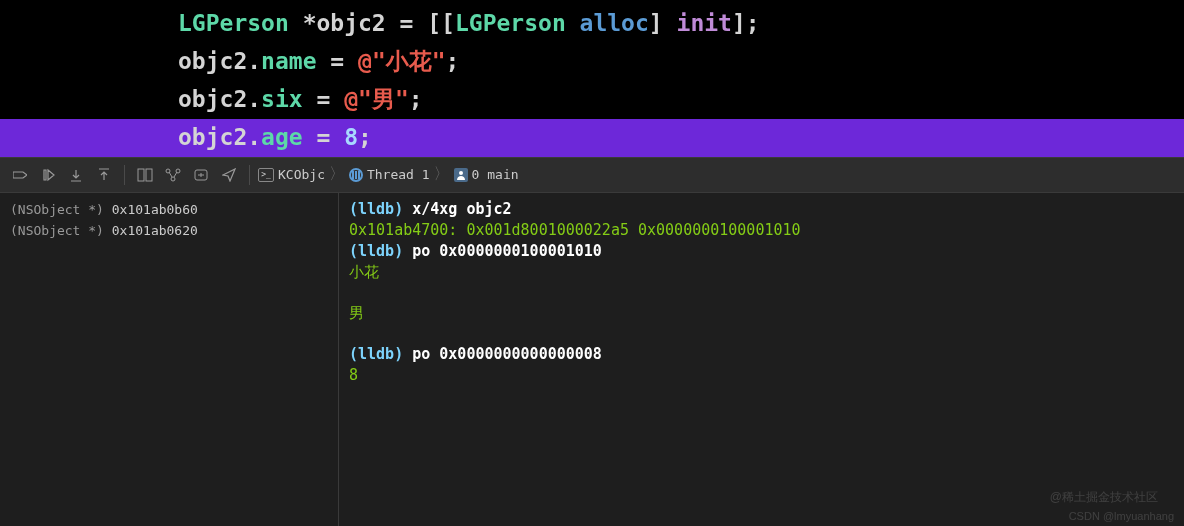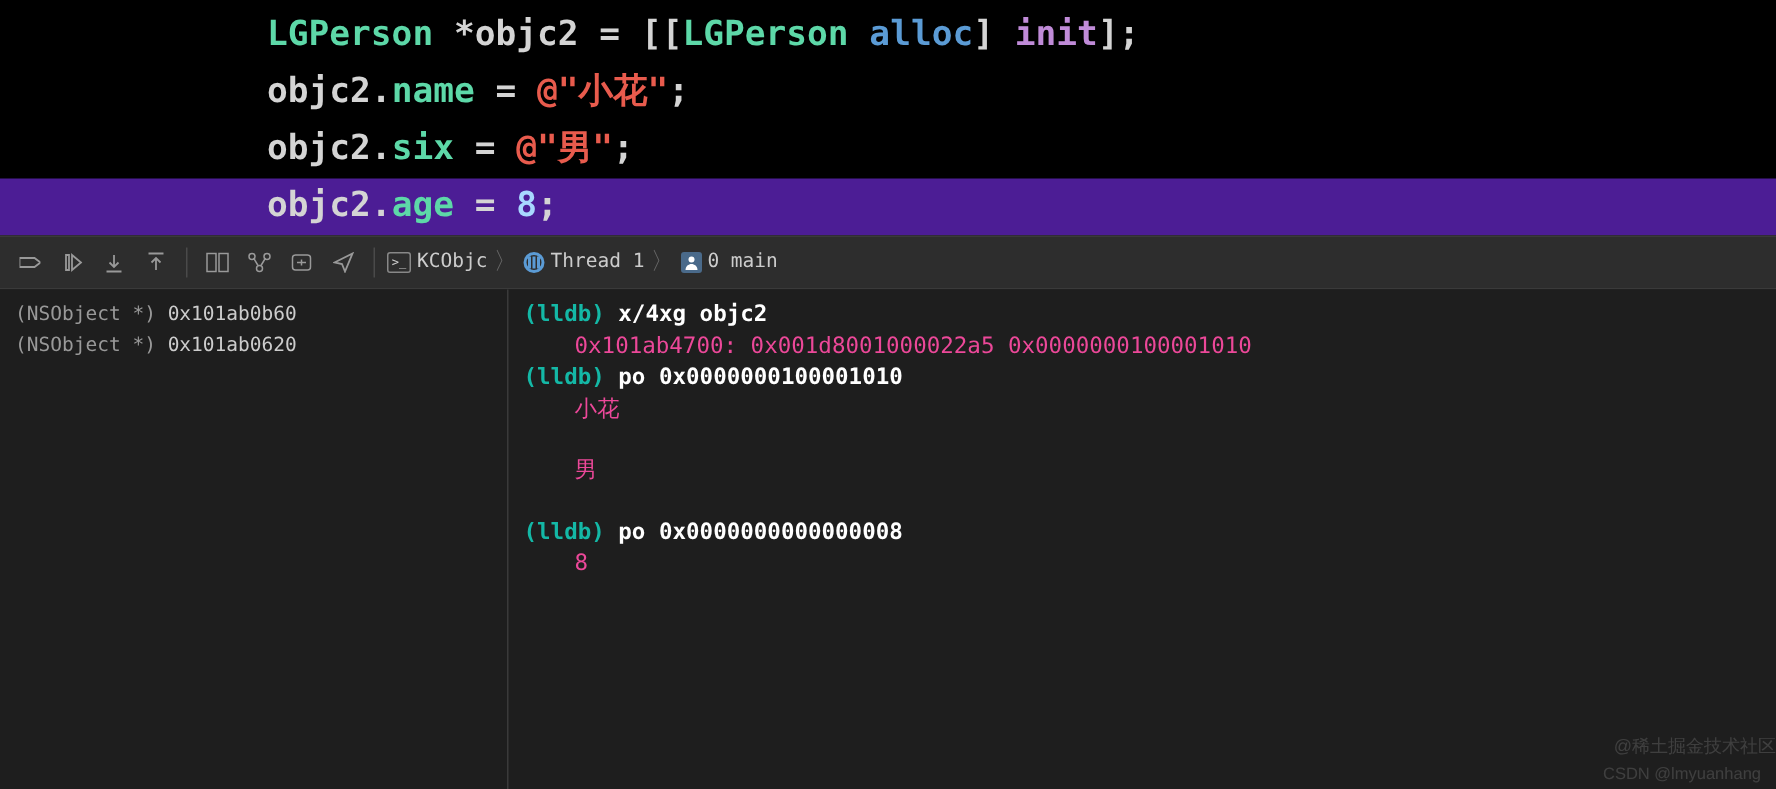--- a/index.html
+++ b/index.html
@@ -21,21 +21,21 @@
       padding: 5px 0 0 0;
       font-size: 23px;
       line-height: 1.65;
     }
     .code-line {
       padding-left: 178px;
       white-space: pre;
       font-weight: bold;
     }
     .code-line.highlighted {
-      background: #4c1d95;
+      background: #6d28d9;
     }
     .type { color: #5dd8a8; }
     .keyword-alloc { color: #5b9bd5; }
     .keyword-init { color: #c08bd8; }
     .prop { color: #5dd8a8; }
     .string-literal { color: #e85b4d; }
     .number { color: #a8d8ff; }
     .normal { color: #d4d4d4; }
     
     .toolbar {
@@ -132,32 +132,32 @@
     
     .console {
       flex: 1;
       background: #1e1e1e;
       border-left: 1px solid #3a3a3a;
       padding: 6px 10px;
       font-size: 15px;
       line-height: 1.4;
       font-weight: 500;
     }
-    .lldb-prompt { color: #14b8a6; font-weight: bold; }
+    .lldb-prompt { color: #7dd3fc; font-weight: bold; }
     .lldb-cmd { color: #fff; font-weight: bold; }
-    .lldb-out { color: #ec4899; margin-left: 34px; }
+    .lldb-out { color: #84cc16; }
     .console-line {
       white-space: pre;
     }
     .console-blank {
       height: 20px;
     }
     .watermark-1 {
       position: absolute;
-      right: 0;
+      right: 26px;
       bottom: 20px;
       color: rgba(255,255,255,0.15);
       font-size: 12px;
       font-family: sans-serif;
     }
     .watermark-2 {
       position: absolute;
       right: 10px;
       bottom: 4px;
       color: rgba(255,255,255,0.15);

